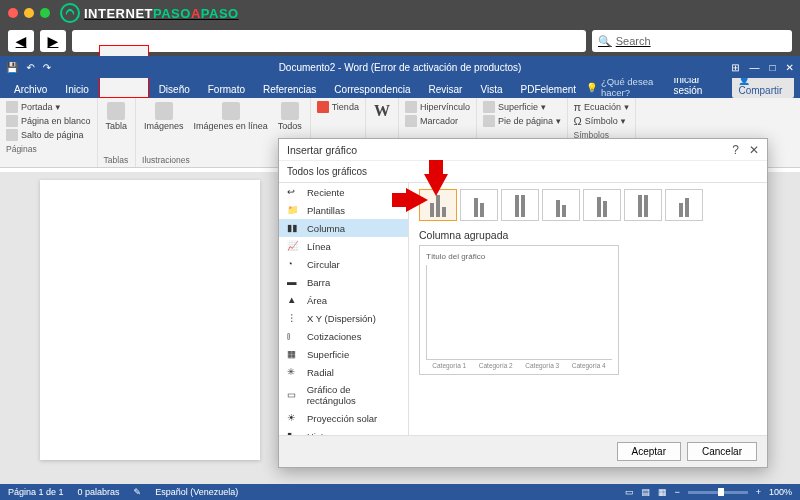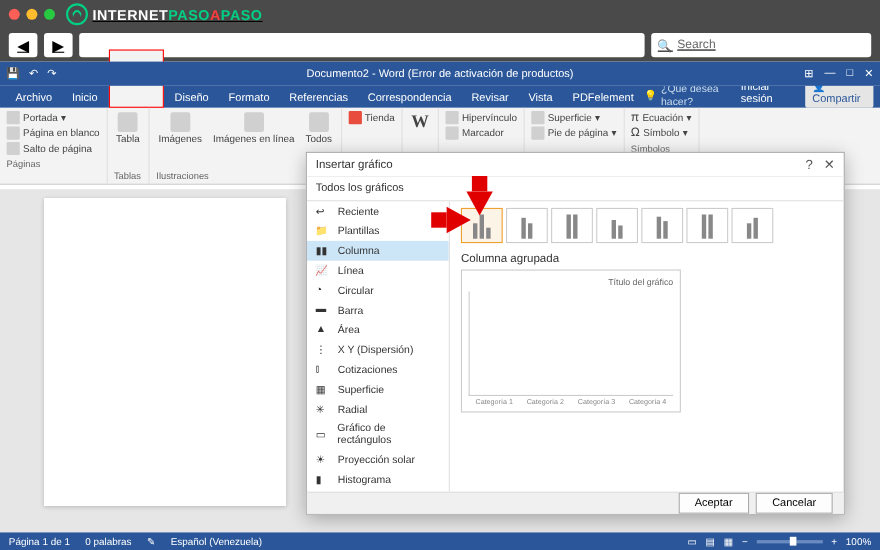--- a/index.html
+++ b/index.html
@@ -59,27 +59,27 @@
 .chart-types .ct { display: flex; align-items: center; gap: 6px; padding: 3px 8px; font-size: 9.5px; color: #333; cursor: pointer; }
 .chart-types .ct.selected { background: #cde6f7; }
 .chart-types .ct .ct-ico { width: 14px; height: 12px; display: inline-block; }
 .chart-preview { flex: 1; padding: 6px 10px; }
 .subtype-row { display: flex; gap: 3px; margin-bottom: 8px; }
 .subtype { width: 38px; height: 32px; border: 1px solid #ccc; display: flex; align-items: flex-end; justify-content: center; gap: 2px; padding: 3px; cursor: pointer; }
 .subtype.sel { border: 1.5px solid #f0a030; background: #fdf4e8; }
 .subtype .b { width: 4px; background: #888; }
 .preview-title { font-size: 10.5px; color: #333; margin-bottom: 4px; }
 .preview-box { border: 1px solid #ccc; width: 200px; height: 130px; padding: 6px; }
-.preview-box .pt { text-align: right; font-size: 8px; color: #666; margin-bottom: 4px; }
+.preview-box .pt { text-align: left; font-size: 8px; color: #666; margin-bottom: 4px; }
 .preview-chart { height: 95px; display: flex; align-items: flex-end; gap: 6px; border-left: 1px solid #ccc; border-bottom: 1px solid #ccc; padding: 0 4px 0 2px; position: relative; }
 .preview-chart .grp { display: flex; gap: 1px; align-items: flex-end; }
 .preview-chart .bar { width: 6px; }
 .c1 { background: #5b9bd5; } .c2 { background: #ed7d31; } .c3 { background: #a5a5a5; }
 .preview-cats { display: flex; justify-content: space-around; font-size: 6.5px; color: #888; margin-top: 2px; }
-.dialog-buttons { height: 20px; display: flex; align-items: center; justify-content: flex-end; gap: 6px; padding: 0 10px; border-top: 1px solid #e0e0e0; background: #f0f0f0; }
+.dialog-buttons { height: 32px; display: flex; align-items: center; justify-content: flex-end; gap: 6px; padding: 0 10px; border-top: 1px solid #e0e0e0; background: #f0f0f0; }
 .dialog-buttons button { padding: 3px 14px; font-size: 10px; border: 1px solid #aaa; background: #fdfdfd; cursor: pointer; }
 
 
 .arrow1 { position: absolute; top: 160px; left: 424px; z-index: 20; }
 .arrow2 { position: absolute; top: 188px; left: 392px; z-index: 20; }
 .arrow { width: 0; height: 0; }
 .arrow.down { border-left: 12px solid transparent; border-right: 12px solid transparent; border-top: 22px solid #e10000; }
 .arrow.right { border-top: 12px solid transparent; border-bottom: 12px solid transparent; border-left: 22px solid #e10000; }
 .arrow-stem-v { width: 14px; height: 14px; background: #e10000; margin: 0 auto; }
 .arrow-stem-h { width: 14px; height: 14px; background: #e10000; }

